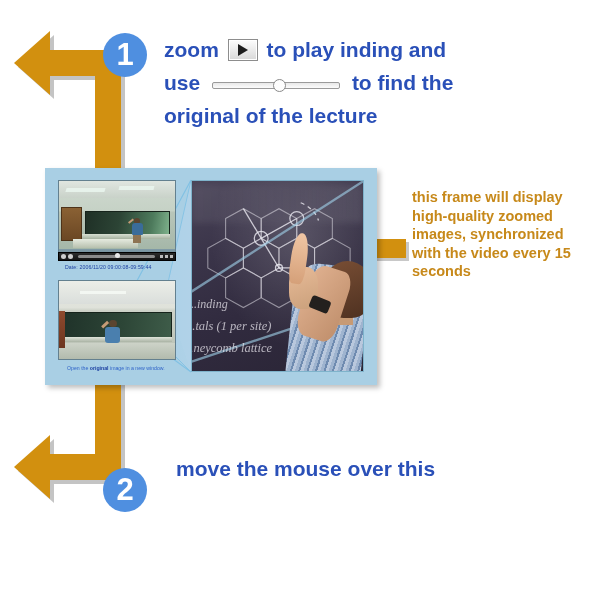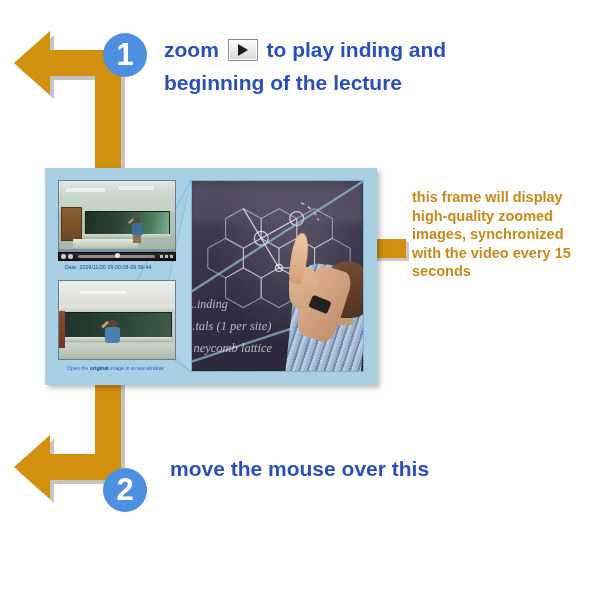--- a/index.html
+++ b/index.html
@@ -73,21 +73,21 @@
   .instr {
     position: absolute;
     color: #2a50b8;
     font-weight: bold;
     font-size: 21px;
     line-height: 33px;
     font-family: "Liberation Sans", sans-serif;
     white-space: nowrap;
   }
   #instr1 { left: 164px; top: 33px; }
-  #instr2 { left: 170px; top: 452px; }
+  #instr2 { left: 176px; top: 452px; }
 
   .inline-play {
     display: inline-block;
     width: 28px; height: 20px;
     vertical-align: -4px;
     margin: 0 3px;
     background: linear-gradient(#fdfdfd, #d8d8d8);
     border: 1px solid #8d8d8d;
     box-shadow: inset 0 0 0 1px #ffffff;
     position: relative;
@@ -350,21 +350,29 @@
   </div>
 
   <div class="badge" id="badge1">1</div>
 
   <div class="instr" id="instr1">
     <div>
       <span>zoom</span>
       <span class="inline-play"></span>
       <span>to play inding and</span>
     </div>
-    <div>beginning of the lecture</div>
+    <div>
+      <span>use</span>
+      <span class="inline-slider">
+        <span class="track"></span>
+        <span class="thumb"></span>
+      </span>
+      <span>to find the</span>
+    </div>
+    <div>original of the lecture</div>
   </div>
 
   <div class="badge" id="badge2">2</div>
 
   <div class="instr" id="instr2">
     <div>move the mouse over this</div>
   </div>
 
   <div id="annot-arrow">
     <div class="tail-sh"></div>

